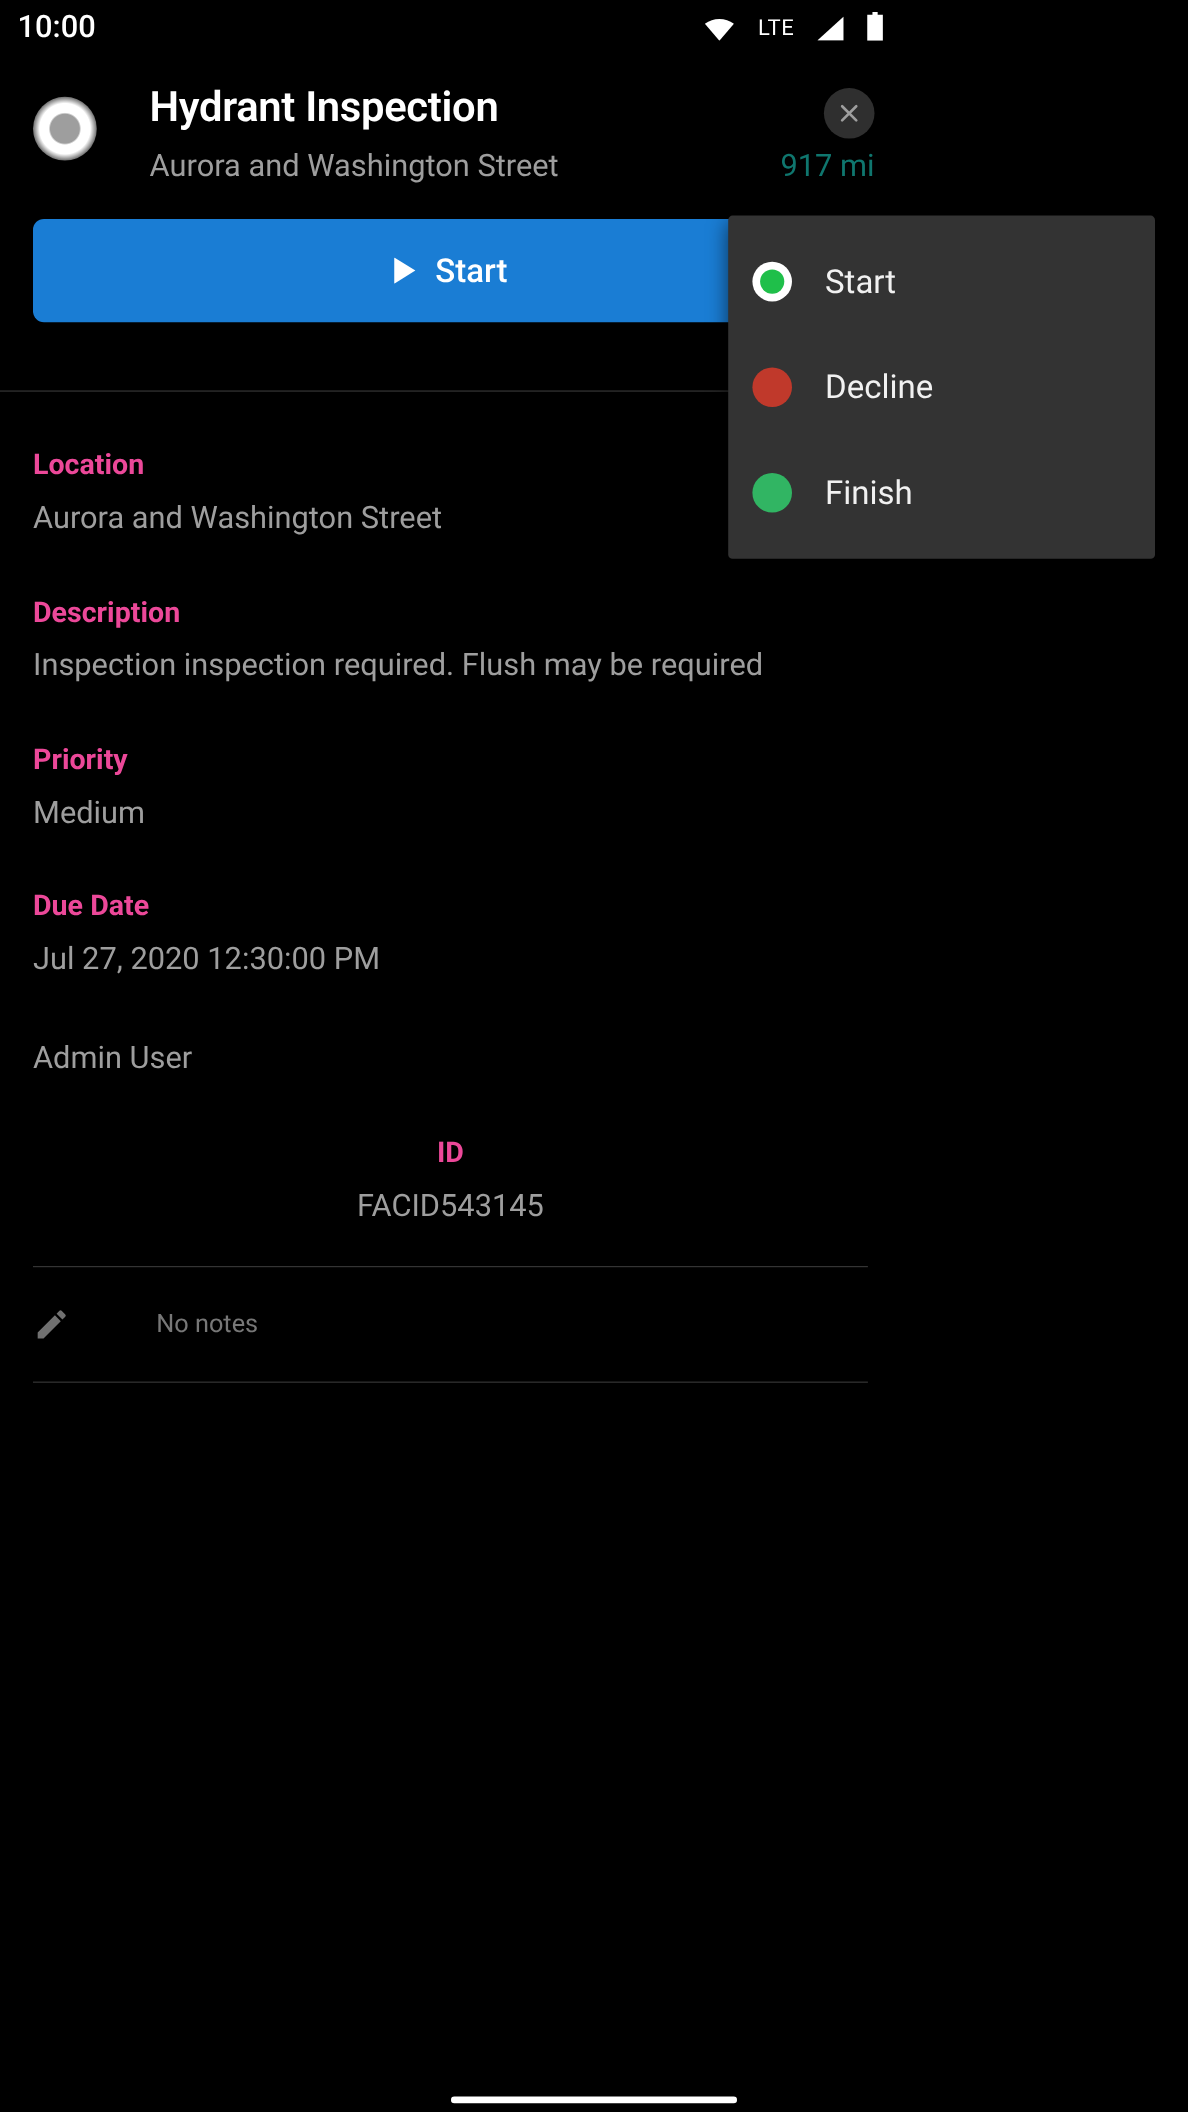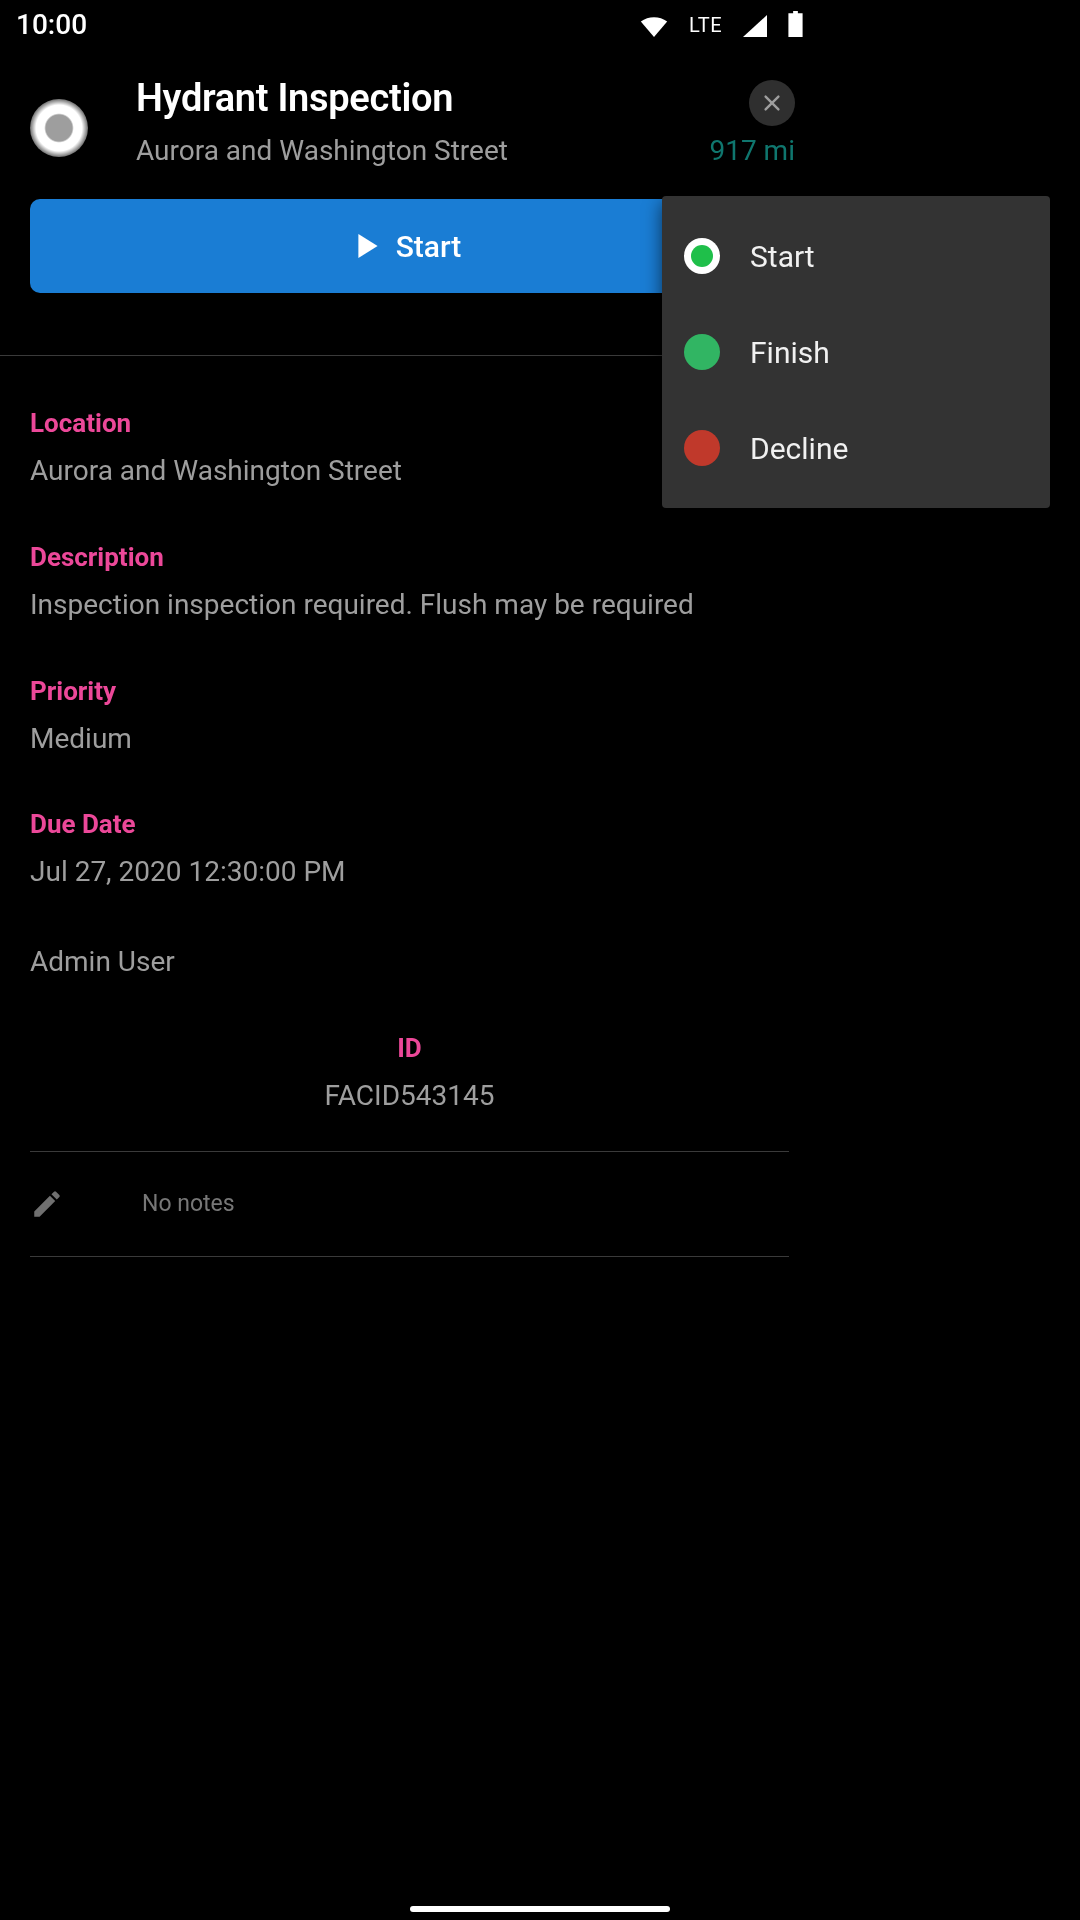--- a/index.html
+++ b/index.html
@@ -3,21 +3,21 @@
   <meta charset="utf-8">
   <style>
     * { box-sizing: border-box; margin: 0; padding: 0; }
     html, body { width: 819px; height: 1456px; background: #000; color: #fff; font-family: Roboto, -apple-system, BlinkMacSystemFont, "Segoe UI", Arial, sans-serif; overflow: hidden; }
     
     .status-bar { height: 48px; display: flex; justify-content: space-between; align-items: center; padding: 0 16px; font-size: 28px; font-weight: 500; }
     .status-right { display: flex; align-items: flex-end; gap: 21px; }
     .status-right svg { display: block; }
     .lte-text { font-size: 20px; font-weight: 400; letter-spacing: 0.5px; }
     
-    .header { display: flex; align-items: center; padding: 28px 24px 20px 30px; position: relative; }
+    .header { display: flex; align-items: flex-start; padding: 28px 24px 20px 30px; position: relative; }
     .status-ring { width: 58px; height: 58px; border-radius: 50%; background: radial-gradient(circle, #9e9e9e 0%, #9e9e9e 32%, #fff 36%, #fff 56%, rgba(255,255,255,0.15) 78%, rgba(255,255,255,0) 92%); margin-top: 12px; flex-shrink: 0; }
     .header-text { flex: 1; margin-left: 48px; }
     .title { font-size: 38px; font-weight: 600; letter-spacing: -0.3px; margin-bottom: 14px; }
     .subtitle-row { display: flex; justify-content: space-between; align-items: baseline; }
     .subtitle { font-size: 28px; color: #9e9e9e; }
     .distance { font-size: 28px; color: #0f766e; white-space: nowrap; margin-left: 12px; }
     .close-btn { position: absolute; top: 32px; right: 24px; width: 46px; height: 46px; border-radius: 50%; background: #2f2f2f; display: flex; align-items: center; justify-content: center; }
     
     .start-button { margin: 12px 30px 0 30px; height: 94px; background: #1a7dd4; border-radius: 10px; display: flex; align-items: center; justify-content: center; gap: 18px; font-size: 30px; font-weight: 500; color: #fff; box-shadow: 0 3px 6px rgba(0,0,0,0.4); }
     
@@ -85,26 +85,26 @@
     </svg>
   <span>Start</span>
 </div>
 
 <div class="menu-popup">
   <div class="menu-item">
     <div class="menu-dot dot-start"></div>
     <span class="menu-label">Start</span>
   </div>
   <div class="menu-item">
+    <div class="menu-dot dot-decline"></div>
+    <span class="menu-label">Decline</span>
+  </div>
+  <div class="menu-item">
     <div class="menu-dot dot-finish"></div>
     <span class="menu-label">Finish</span>
-  </div>
-  <div class="menu-item">
-    <div class="menu-dot dot-decline"></div>
-    <span class="menu-label">Decline</span>
   </div>
 </div>
 
 <div class="divider"></div>
 
 <div class="content">
   <div class="field">
     <div class="field-label">Location</div>
     <div class="field-value">Aurora and Washington Street</div>
   </div>

